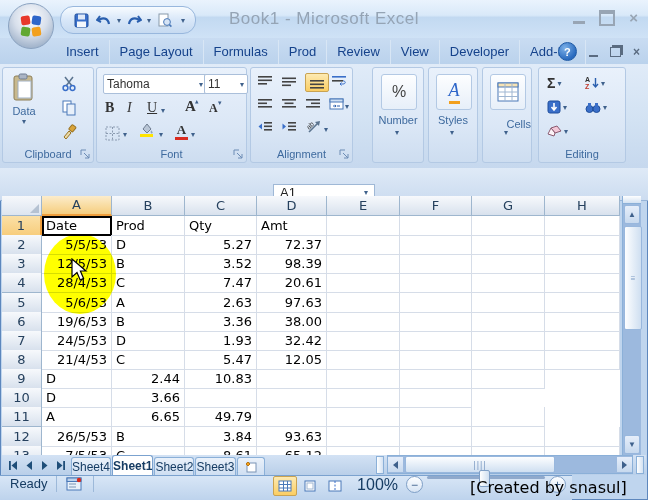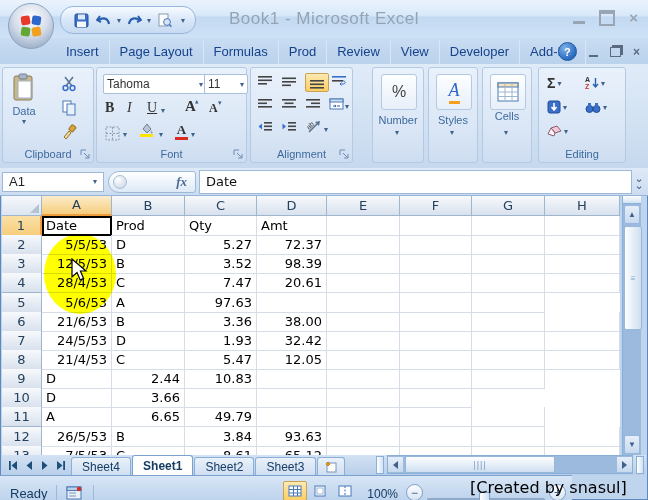--- a/index.html
+++ b/index.html
@@ -51,21 +51,21 @@
   .bchar{font-family:"Liberation Serif",serif;color:#333;}
   .redbar{width:13px;height:3px;background:#d92b1f;margin-top:-1px;}
   .yelbar{width:13px;height:3px;background:#ffe400;margin-top:-1px;}
   .bigbtn{display:flex;flex-direction:column;align-items:center;}
   .bigface{width:34px;height:34px;border:1px solid #b3c9e4;border-radius:3px;background:linear-gradient(#fdfeff,#e7eff9);
     display:flex;align-items:center;justify-content:center;}
   .glabel{color:#3e6a9e;font-size:11px;margin-top:2px;}
   .ebtn{display:flex;align-items:center;gap:2px;height:18px;}
   
   .fbar{position:absolute;left:0;top:168px;width:648px;height:28px;
-    background:linear-gradient(#dfeaf7,#ccdcf0);display:flex;align-items:center;padding:8px 2px;box-sizing:border-box;border-bottom:1px solid #96b4d8;}
+    background:linear-gradient(#dfeaf7,#ccdcf0);display:flex;align-items:center;padding:16px 2px;box-sizing:border-box;border-bottom:1px solid #96b4d8;flex-direction:column;}
   .namebox{width:102px;height:20px;background:#fff;border:1px solid #9fb8d6;display:flex;align-items:center;justify-content:space-between;padding:0 6px;color:#222;font-size:13px;box-sizing:border-box;}
   .fxpill{width:88px;height:22px;margin-left:4px;border:1px solid #9fb8d6;border-radius:11px 3px 3px 11px;
     background:linear-gradient(#fff,#dde9f6);display:flex;align-items:center;justify-content:space-between;padding:0 8px 0 4px;box-sizing:border-box;}
   .fxdot{width:12px;height:12px;border-radius:50%;background:radial-gradient(circle at 35% 30%,#fff,#c3d2e4);border:1px solid #aabfd8;}
   .fx{font-style:italic;font-family:"Liberation Serif",serif;font-weight:bold;color:#4a6a95;font-size:13px;}
   .ffield{flex:1;height:22px;background:#fff;border:1px solid #9fb8d6;margin-left:3px;display:flex;align-items:center;padding:0 6px;color:#111;font-size:13px;font-family:"DejaVu Sans",sans-serif;}
   .fchev{width:14px;color:#3f618c;font-size:11px;text-align:center;line-height:7px;}
   
   .gridwrap{position:absolute;left:2px;top:196px;width:618px;height:259px;background:#fff;overflow:hidden;}
   .ghead,.grow{display:grid;grid-template-columns:40px 70px 73px 72px 70px 73px 72px 73px 75px;}
@@ -91,43 +91,43 @@
     display:flex;align-items:center;justify-content:center;color:#3f618c;font-size:8px;}
   .vthumb{position:absolute;left:1px;top:30px;width:16px;height:102px;border:1px solid #98b7dd;border-radius:2px;
     background:linear-gradient(90deg,#fdfeff,#cfdff1);display:flex;align-items:center;justify-content:center;}
   .grip{color:#7d9cc4;font-size:8px;line-height:3px;letter-spacing:0;}
   .vdn{position:absolute;bottom:0;left:0;right:0;}
   
   .shrow{position:absolute;left:2px;top:455px;width:644px;height:20px;background:linear-gradient(#d3e2f4,#b9cfe9);
     display:flex;align-items:flex-end;}
   .nav{display:flex;gap:1px;align-items:center;height:20px;padding:0 3px;}
   .nbtn{width:15px;height:16px;display:flex;align-items:center;justify-content:center;}
-  .stab{height:17px;padding:0 10px;margin-right:1px;background:linear-gradient(#eaf1fa,#cfdff2);
+  .stab{height:17px;padding:0 0;margin-right:1px;background:linear-gradient(#eaf1fa,#cfdff2);
     border:1px solid #8bb0d8;border-bottom:none;border-radius:3px 3px 0 0;color:#163c63;font-size:12px;
     display:flex;align-items:center;}
   .stab.active{background:#fff;font-weight:bold;height:19px;border-color:#7ba2cf;}
   .instab{height:17px;width:26px;background:linear-gradient(#eaf1fa,#cfdff2);border:1px solid #8bb0d8;border-bottom:none;
     border-radius:3px 3px 0 0;display:flex;align-items:center;justify-content:center;}
   .hsplit{width:6px;height:16px;background:linear-gradient(90deg,#fdfeff,#d4e2f2);border:1px solid #8bb0d8;margin:0 2px 1px;}
   .hsb{flex:1;height:17px;margin:0 1px 1px;background:#9cb9de;border:1px solid #8bb0d8;position:relative;display:flex;align-items:center;}
   .habtn{width:15px;height:15px;background:linear-gradient(#e6eefa,#c7d9ee);display:flex;align-items:center;justify-content:center;}
   .hthumb{position:absolute;left:17px;width:148px;height:15px;border:1px solid #98b7dd;border-radius:2px;
     background:linear-gradient(#fdfeff,#cfdff1);display:flex;align-items:center;justify-content:center;}
   .hgrip{color:#7d9cc4;font-size:9px;letter-spacing:1px;}
   .hright{margin-left:auto;display:flex;align-items:center;}
   
   .status{position:absolute;left:0;top:475px;width:572px;height:25px;border-top:1px solid #7ba2cf;
-    background:linear-gradient(#d8e6f6,#bcd2ec);display:flex;align-items:flex-end;color:#163c63;}
+    background:linear-gradient(#d8e6f6,#bcd2ec);display:flex;align-items:flex-start;color:#163c63;}
   .ready{margin-left:10px;font-size:13px;}
   .sep{width:1px;height:16px;background:#9db9d9;margin:0 8px;}
   .macro{width:20px;height:16px;display:flex;align-items:center;justify-content:center;}
   .views{display:flex;gap:1px;margin-left:auto;}
   .vwbtn{width:22px;height:18px;display:flex;align-items:center;justify-content:center;border:1px solid transparent;border-radius:2px;}
   .vwbtn.on{background:linear-gradient(#fdeab2,#fbce63);border-color:#c9a352;}
-  .zoomtxt{font-size:12px;margin:0 8px 0 10px;color:#163c63;}
+  .zoomtxt{font-size:16px;margin:0 8px 0 10px;color:#163c63;}
   .zbtn{width:15px;height:15px;border-radius:50%;border:1px solid #7f9fc6;background:linear-gradient(#fdfeff,#d7e4f4);
     color:#3f618c;display:flex;align-items:center;justify-content:center;font-size:12px;line-height:10px;}
   .ztrack{width:118px;height:3px;background:#8fa9cc;margin:0 4px;position:relative;border-radius:2px;}
   .zthumb{position:absolute;left:52px;top:-6px;width:9px;height:15px;border:1px solid #7f9fc6;border-radius:2px;
     background:linear-gradient(90deg,#fdfeff,#cfdff1);}
   .wmark{position:absolute;left:470px;top:478px;font-size:16px;color:#000;z-index:8;
     font-family:"DejaVu Sans",sans-serif;white-space:nowrap;}
   .zin{margin-right:6px;}
   svg{display:block;}
 </style>
@@ -404,21 +404,21 @@
           <svg width="22" height="20" viewBox="0 0 22 20">
             <rect x="1" y="1" width="20" height="18" fill="#fff" stroke="#4a79b8"></rect>
             <rect x="1" y="1" width="20" height="4" fill="#f6e2b3" stroke="#4a79b8"></rect>
             <line x1="8" y1="1" x2="8" y2="19" stroke="#9fb6d2"></line>
               <line x1="15" y1="1" x2="15" y2="19" stroke="#9fb6d2"></line>
             <line x1="1" y1="10" x2="21" y2="10" stroke="#9fb6d2"></line>
               <line x1="1" y1="14.5" x2="21" y2="14.5" stroke="#9fb6d2"></line>
           </svg>
         </span>
       </div>
-      <div class="glabel" style="position:absolute;left:0;right:0;top:40px;text-align:center;">Cells</div>
+      <div class="glabel" style="position:absolute;left:0;right:0;top:48px;text-align:right;">Cells</div>
       <span class="dd" style="position:absolute;left:21px;top:60px;">▾</span>
     </div>
 
     <div class="grp" style="left:538px;width:88px;">
       <span class="ebtn" style="position:absolute;left:8px;top:6px;">
         <span style="font-size:14px;font-weight:bold;color:#333;">Σ</span>
           <span class="dd">▾</span>
       </span>
       <span class="ebtn" style="position:absolute;left:46px;top:6px;">
         <span style="display:flex;flex-direction:column;font-size:7px;font-weight:bold;line-height:7px;color:#333;">
@@ -526,29 +526,30 @@
           <div class="cell r">20.61</div>
           <div class="cell"></div>
           <div class="cell"></div>
           <div class="cell"></div>
           <div class="cell"></div>
         </div>
         <div class="grow">
           <div class="rowh">5</div>
           <div class="cell r">5/6/53</div>
           <div class="cell">A</div>
+          <div class="cell r">2.63</div>
           <div class="cell r">97.63</div>
           <div class="cell"></div>
           <div class="cell"></div>
           <div class="cell"></div>
           <div class="cell"></div>
         </div>
         <div class="grow">
           <div class="rowh">6</div>
-          <div class="cell r">21/6/53</div>
+          <div class="cell r">19/6/53</div>
           <div class="cell">B</div>
           <div class="cell r">3.36</div>
           <div class="cell r">38.00</div>
           <div class="cell"></div>
           <div class="cell"></div>
           <div class="cell"></div>
           <div class="cell"></div>
         </div>
         <div class="grow">
           <div class="rowh">7</div>

